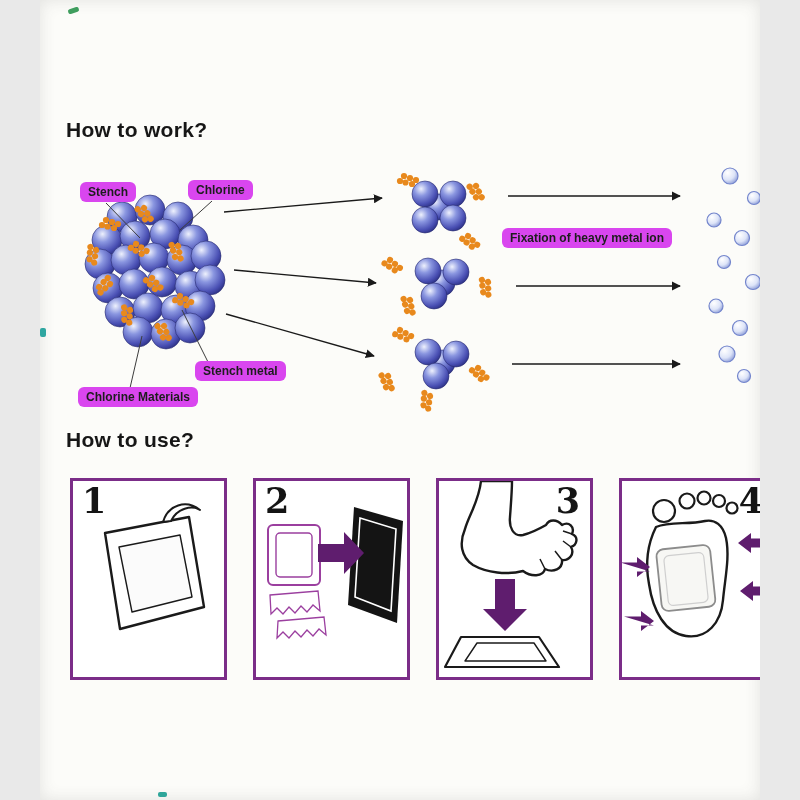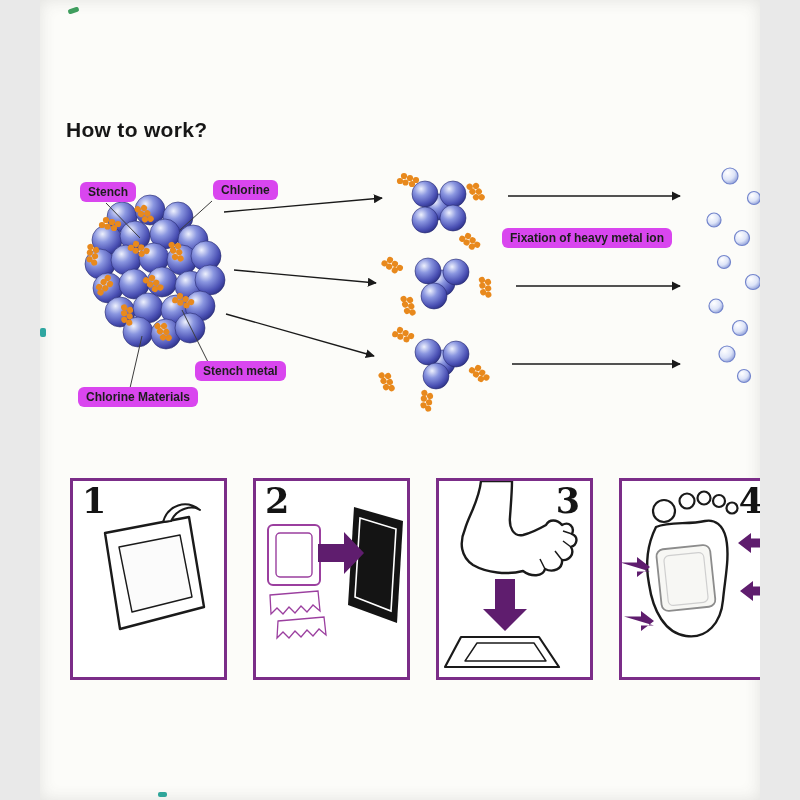--- a/index.html
+++ b/index.html
@@ -14,21 +14,21 @@
     letter-spacing:.3px;z-index:4;
   }
   .t1{left:26px;top:118px;}
   .t2{left:26px;top:428px;}
   .ylabel{
     position:absolute;background:#d946ef;color:#1d1d1d;
     font-size:12px;font-weight:bold;padding:3px 8px;border-radius:6px;
     white-space:nowrap;z-index:3;line-height:1.2;
   }
   .lb-stench{left:40px;top:182px;}
-  .lb-chlorine{left:148px;top:180px;margin-left:25px;}
+  .lb-chlorine{left:148px;top:180px;}
   .lb-heavy{left:155px;top:361px;}
   .lb-harmful{left:38px;top:387px;}
   .lb-fixation{left:462px;top:228px;}
   .work-svg{position:absolute;left:0;top:150px;z-index:2;}
   .panel{
     position:absolute;top:478px;width:151px;height:196px;
     border:3px solid #7b2d88;background:#ffffff;z-index:2;
   }
   .p1{left:30px;}.p2{left:213px;}.p3{left:396px;}.p4{left:579px;}
   .panel svg{position:absolute;left:0;top:0;}
@@ -179,20 +179,21 @@
         <circle cx="702" cy="88" r="7.5" fill="url(#cleanG)"></circle>
       <circle cx="684" cy="112" r="6.5" fill="url(#cleanG)"></circle>
         <circle cx="713" cy="132" r="7.5" fill="url(#cleanG)"></circle>
       <circle cx="676" cy="156" r="7" fill="url(#cleanG)"></circle>
         <circle cx="700" cy="178" r="7.5" fill="url(#cleanG)"></circle>
       <circle cx="687" cy="204" r="8" fill="url(#cleanG)"></circle>
         <circle cx="704" cy="226" r="6.5" fill="url(#cleanG)"></circle>
     </g>
   </svg>
 
+  <div class="title t2">How to use?</div>
 
   <div class="panel p1">
     <span class="num nl">1</span>
     <svg width="151" height="196" viewBox="0 0 151 196">
       <g stroke="#1a1a1a" stroke-linejoin="round" fill="#ffffff">
         <path d="M32,52 L116,36 L131,126 L47,148 Z" stroke-width="2.4"></path>
         <path d="M46,66 L107,54 L119,116 L59,131 Z" stroke-width="1.4" fill="#fbfbfb"></path>
         <path d="M90,41 C95,24 113,18 127,29 C119,24 104,27 98,40 Z" stroke-width="2"></path>
       </g>
     </svg>

